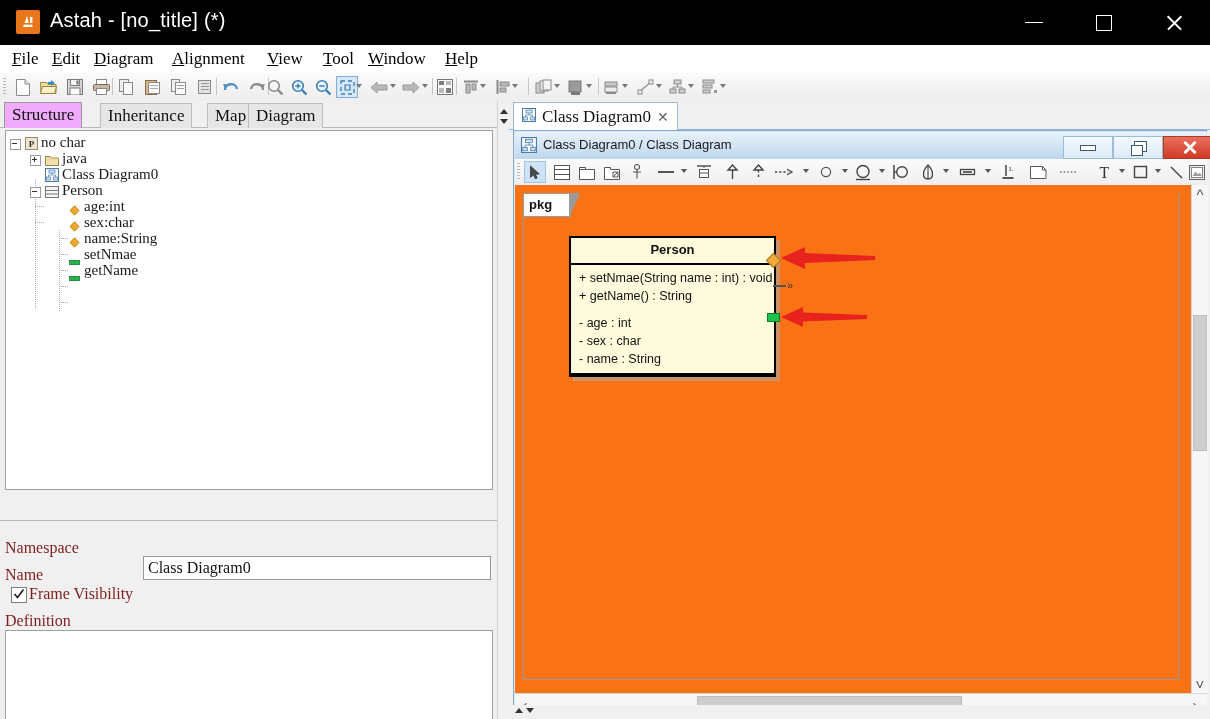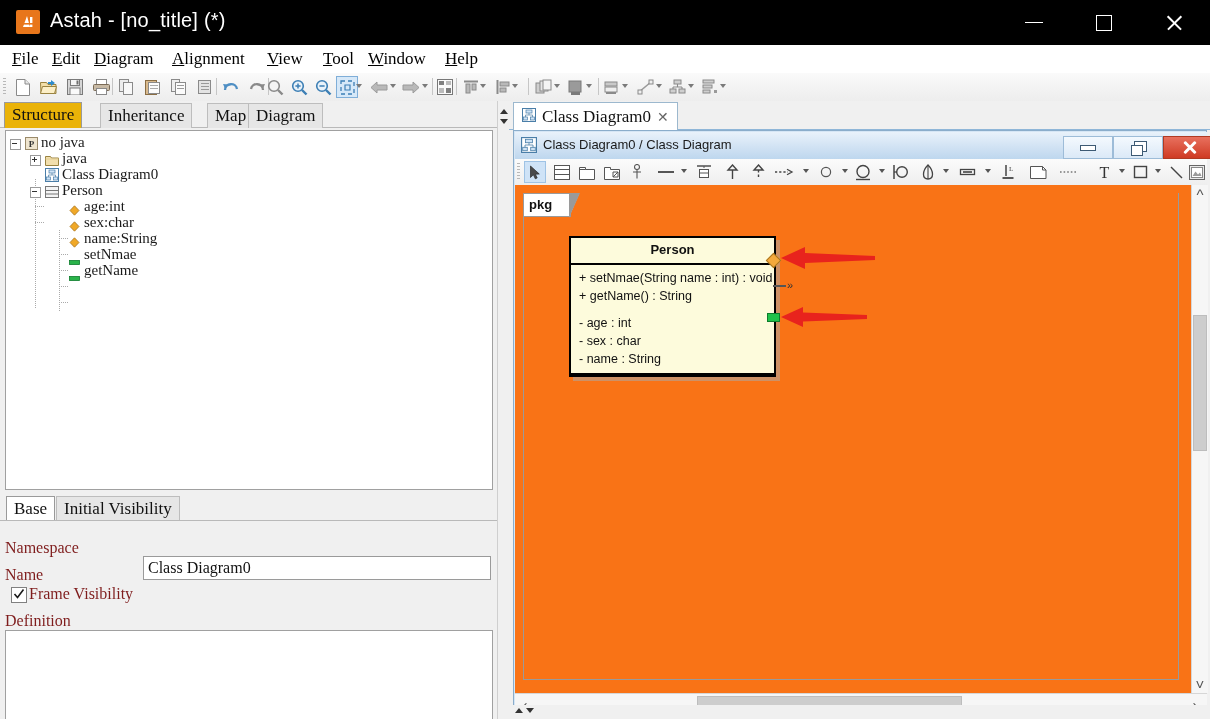--- a/index.html
+++ b/index.html
@@ -46,21 +46,21 @@
   .tarrow{position:absolute;top:11px;width:0;height:0;border-left:3.5px solid transparent;
     border-right:3.5px solid transparent;border-top:4px solid #7a7a7a;}
 
   
   .leftpane{position:absolute;left:0;top:101px;width:497px;height:618px;background:#f0f0f0;}
   .tabstrip{position:absolute;left:0;top:0;width:497px;height:26px;background:#f0f0f0;
     border-bottom:1px solid #b9b9b9;}
   .tab{position:absolute;top:2px;height:24px;line-height:23px;font-size:17px;
     padding:0 7px;background:#e6e6e6;border:1px solid #bdbdbd;border-bottom:none;color:#111;
     font-family:"Liberation Serif", serif;white-space:nowrap;}
-  .tab.active{background:#eab308;top:1px;height:25px;line-height:24px;border-color:#9a9a9a;}
+  .tab.active{background:#f0abfc;top:1px;height:25px;line-height:24px;border-color:#9a9a9a;}
   .treebox{position:absolute;left:5px;top:29px;width:486px;height:358px;background:#fff;
     border:1px solid #a0a0a0;overflow:hidden;}
   .tnode{position:absolute;height:17px;font-size:15px;color:#1a1a1a;white-space:nowrap;
     font-family:"Liberation Serif", serif;line-height:17px;}
   .texp{position:absolute;width:9px;height:9px;border:1px solid #9a9a9a;background:#fff;}
   .texp:before{content:"";position:absolute;left:1px;top:3px;width:5px;height:1px;background:#333;}
   .texp.plus:after{content:"";position:absolute;left:3px;top:1px;width:1px;height:5px;background:#333;}
   .ticon{position:absolute;width:13px;height:13px;}
   .dotline{position:absolute;width:1px;
     background:repeating-linear-gradient(to bottom,#aaa 0 1px,transparent 1px 2px);}
@@ -419,21 +419,21 @@
       <div class="dothor" style="left:53px;top:155px;width:10px"></div>
       <div class="dothor" style="left:53px;top:171px;width:10px"></div>
 
       <div class="texp" style="left:4px;top:8px"></div>
       <div class="ticon" style="left:19px;top:5px">
         <svg width="13" height="13" viewBox="0 0 13 13">
             <rect x=".5" y=".5" width="12" height="12" fill="#efe5cf" stroke="#9a8a6a"></rect>
             <text x="6.5" y="10" font-size="9" text-anchor="middle" font-family="serif" font-weight="bold" fill="#333">P</text>
           </svg>
       </div>
-      <div class="tnode" style="left:35px;top:3px">no java</div>
+      <div class="tnode" style="left:35px;top:3px">no char</div>
 
       <div class="texp plus" style="left:24px;top:24px"></div>
       <div class="ticon" style="left:39px;top:21px">
         <svg width="14" height="12" viewBox="0 0 14 12">
             <path d="M.5 2.5h5l1 1.5h7v7.5h-13z" fill="#f2dfad" stroke="#9a8340"></path>
             <rect x=".5" y="4.5" width="13" height="1" fill="#e2cd96"></rect>
           </svg>
       </div>
       <div class="tnode" style="left:56px;top:19px">java</div>
 
@@ -486,24 +486,20 @@
       <div class="tnode" style="left:78px;top:115px">setNmae</div>
 
       <div class="ticon" style="left:63px;top:137px">
         <svg width="11" height="7" viewBox="0 0 11 7">
             <rect x=".5" y="1.5" width="10" height="4" fill="#2ab34a" stroke="#0d7c2c" stroke-width=".8"></rect>
           </svg>
       </div>
       <div class="tnode" style="left:78px;top:131px">getName</div>
     </div>
 
-    <div class="proptabs">
-      <div class="ptab active" style="left:6px">Base</div>
-      <div class="ptab" style="left:56px">Initial Visibility</div>
-    </div>
 
     <div class="propbody">
       <div class="plabel" style="left:5px;top:18px">Namespace</div>
       <div class="plabel" style="left:5px;top:45px">Name</div>
       <div class="pinput" style="left:143px;top:35px;width:348px;height:24px">Class Diagram0</div>
 
       <div class="pcheck" style="left:11px;top:66px">
         <svg width="12" height="12" viewBox="0 0 12 12">
             <path d="M1.5 6 L4.5 9.5 L10.5 1.5" fill="none" stroke="#1a1a1a" stroke-width="1.6"></path>
           </svg>

